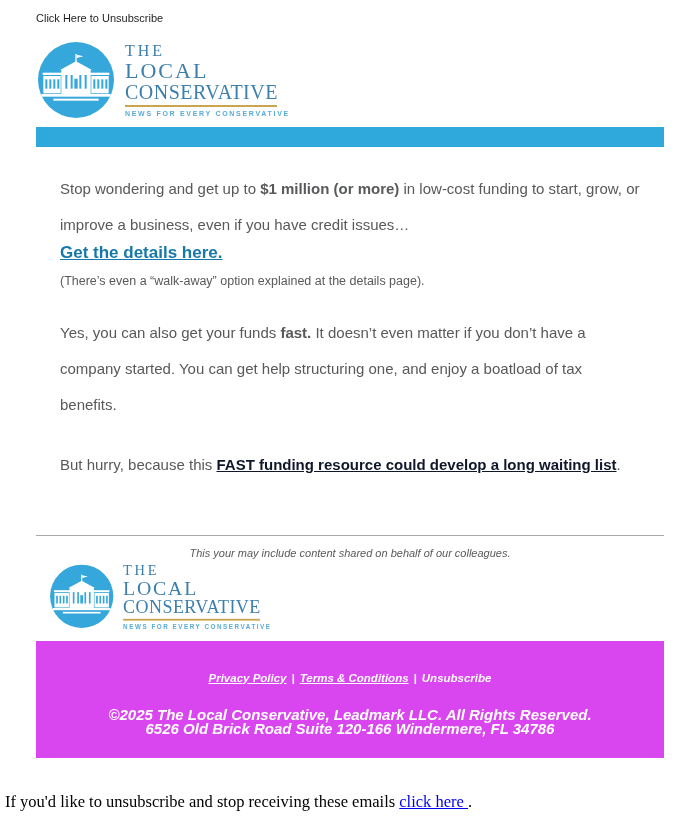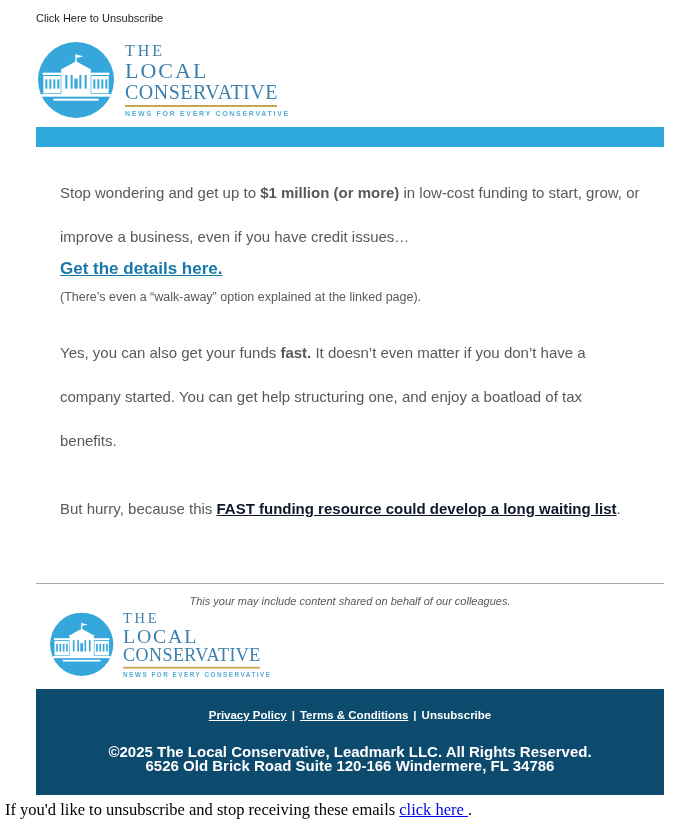--- a/index.html
+++ b/index.html
@@ -41,54 +41,54 @@
   .logo-tagline {
     font-size:7px; font-weight:bold; letter-spacing:1.7px; color:#58ABD6;
   }
   .logo-footer { transform:scale(0.9); transform-origin:center top; margin-top:4px; }
 
   
   .blue-bar { height:20px; background:#2FA8DC; margin-top:7px; }
 
   
   .content { padding:0 24px; color:#58595B; font-size:15px; }
-  .content p { line-height:44px; }
+  .content p { line-height:36px; }
   .p1 { margin-top:24px; }
   .p2 { margin-top:26px; }
   .p3 { margin-top:24px; }
   .content b { color:#58595B; }
   .body-link {
     color:#0f172a; font-weight:bold; text-decoration:underline; cursor:pointer;
   }
   .cta-line { font-size:17px; line-height:20px; }
   .cta-line a { color:#1779A9; font-weight:bold; text-decoration:underline; cursor:pointer; }
   .note { margin-top:11px; font-size:12.5px; color:#58595B; line-height:15px; }
 
   
   .divider { border:none; border-top:1px solid #a8a8a8; margin-top:52px; }
   .disclaimer {
     margin-top:11px; text-align:center; font-style:italic;
     font-size:11px; color:#58595B;
   }
 
   
   .blue-footer {
-    margin-top:4px; background:#0c4a6e; color:#ffffff;
-    text-align:center; padding:20px 10px 22px 10px;
+    margin-top:4px; background:#d946ef; color:#ffffff;
+    text-align:center; padding:31px 10px 22px 10px;font-style:italic;
   }
   .footer-links { font-size:11.5px; font-weight:bold; }
   .footer-links a { color:#ffffff; cursor:pointer; }
   .footer-links .u { text-decoration:underline; }
   .footer-links .nu { text-decoration:none; }
   .footer-links .sep { margin:0 5px; }
   .copyright { margin-top:24px; font-size:15px; line-height:14px; font-weight:bold; }
 
   
   .bottom-unsub {
-    position:absolute; left:5px; bottom:16px;
+    position:absolute; left:5px; bottom:24px;
     font-family:"Liberation Serif", serif;
     font-size:16.5px; color:#000000;
   }
   .bottom-unsub a { color:#0000EE; text-decoration:underline; cursor:pointer; }
 </style>
 </head>
 <body>
 
 <div class="email-container">
 
@@ -137,21 +137,21 @@
 
   <div class="blue-bar"></div>
 
   <div class="content">
     <p class="p1"><span>Stop wondering and get up to </span><b>$1 million (or more)</b><span> in low-cost funding to start, grow, or improve a business, even if you have credit issues…</span></p>
 
     <div class="cta-line">
       <a>Get the details here.</a>
     </div>
 
-    <div class="note">(There’s even a “walk-away” option explained at the linked page).</div>
+    <div class="note">(There’s even a “walk-away” option explained at the details page).</div>
 
     <p class="p2"><span>Yes, you can also get your funds </span><b>fast.</b><span> It doesn’t even matter if you don’t have a company started. You can get help structuring one, and enjoy a boatload of tax benefits.</span></p>
 
     <p class="p3"><span>But hurry, because this </span><a class="body-link">FAST funding resource could develop a long waiting list</a><span>.</span></p>
   </div>
 
   <hr class="divider">
 
   <div class="disclaimer">This your may include content shared on behalf of our colleagues.</div>
 

